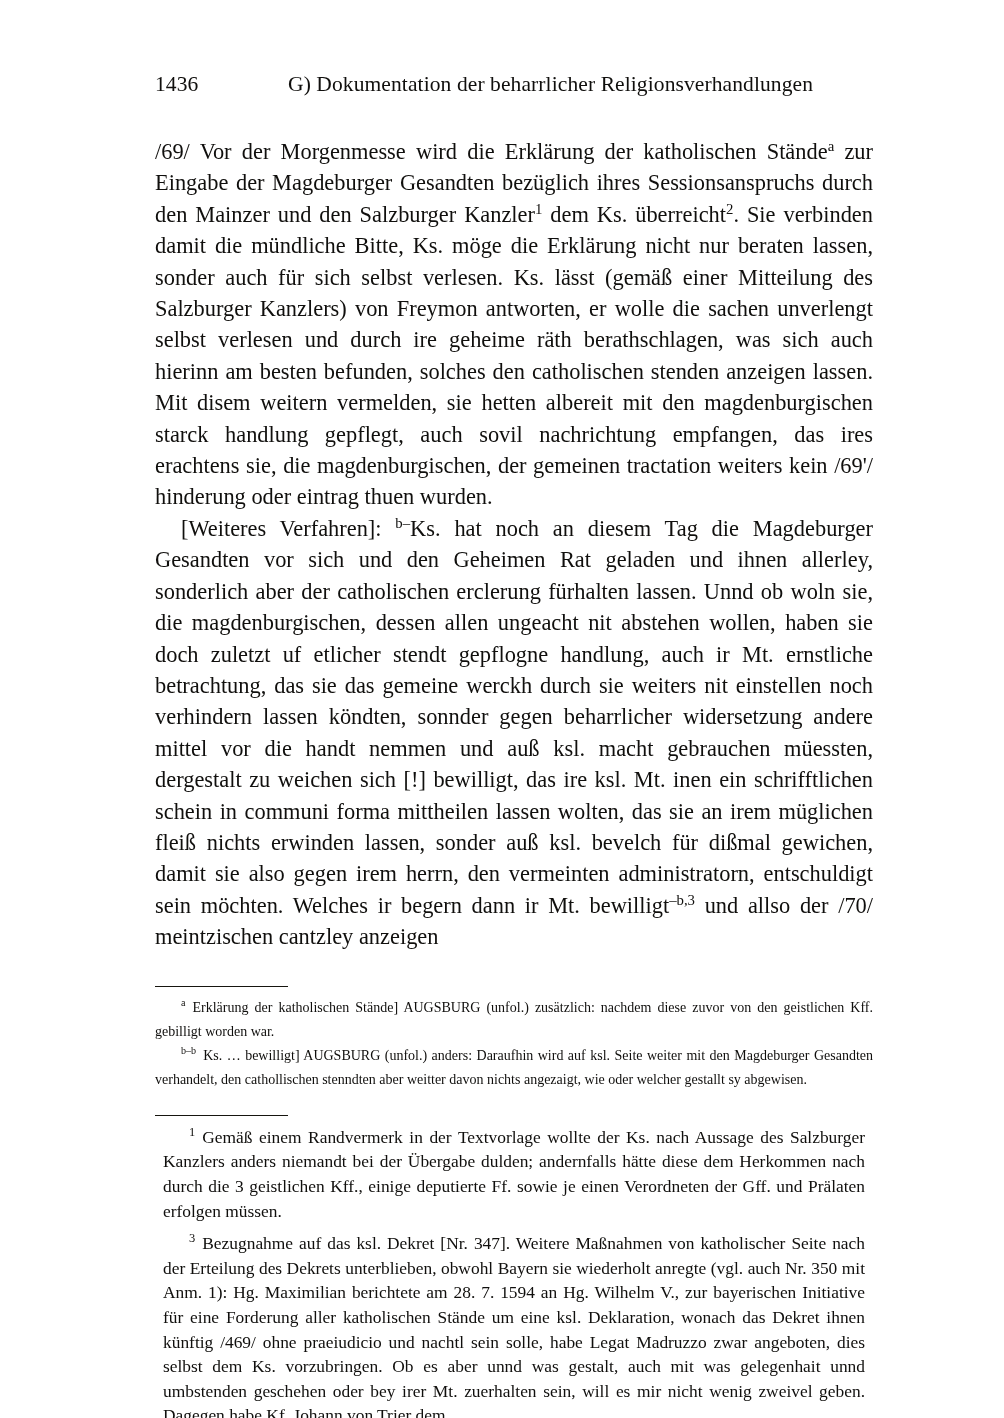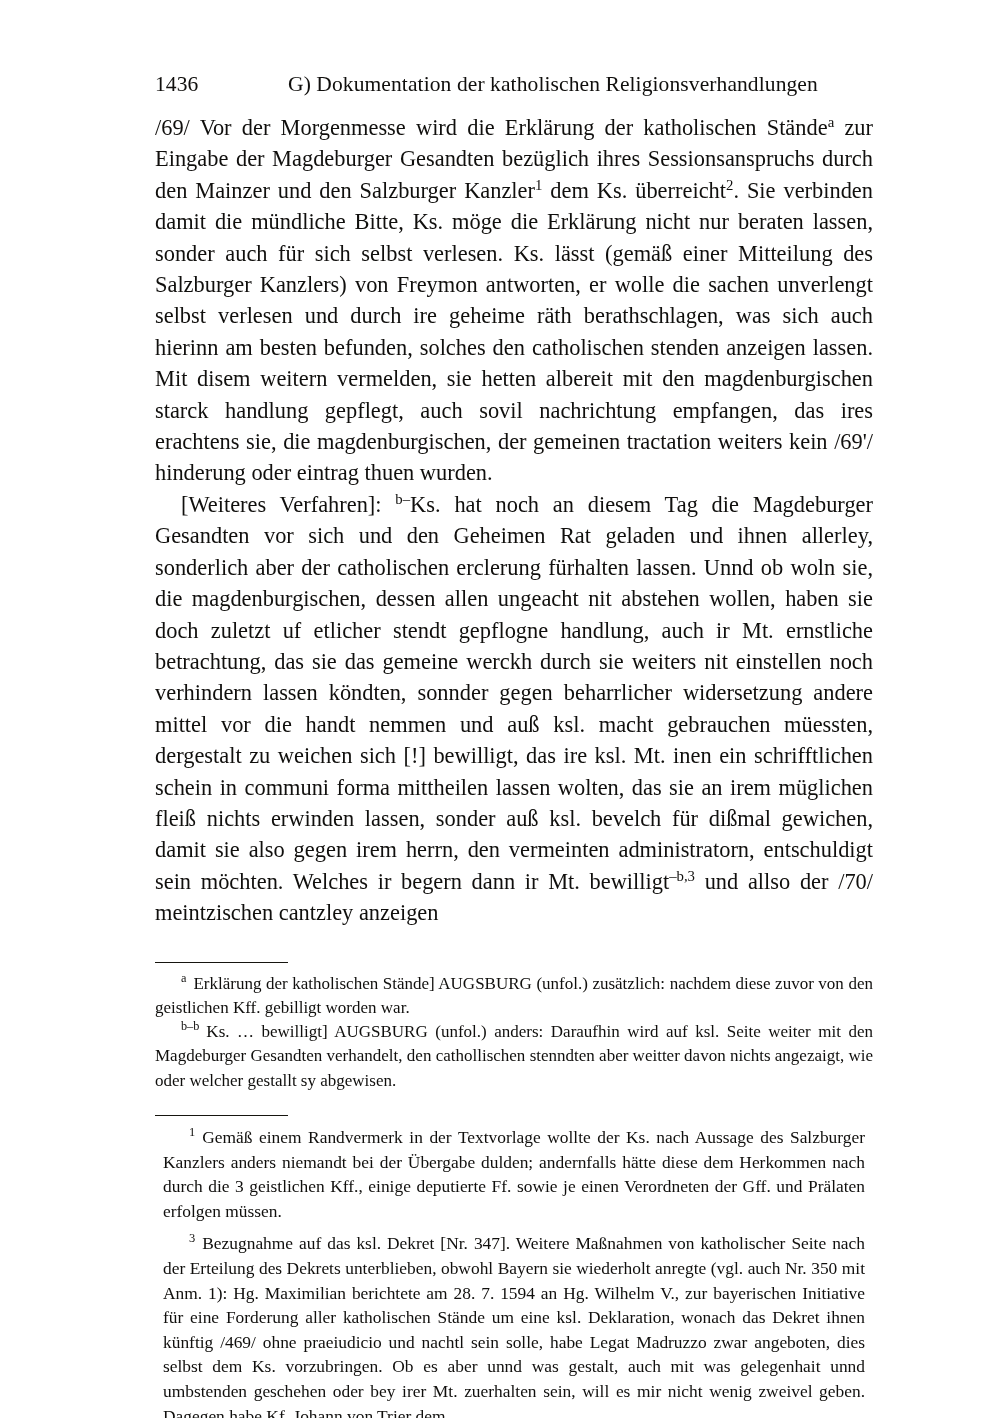--- a/index.html
+++ b/index.html
@@ -25,21 +25,21 @@
     top: 72px;
     width: 718px;
   }
 
   
   .runninghead {
     display: flex;
     align-items: flex-end;
     font-size: 21.5px;
     letter-spacing: 0.1px;
-    margin-bottom: 15px;
+    margin-bottom: 39px;
   }
   .runninghead .folio {
     width: 133px;
     flex: 0 0 133px;
   }
   .runninghead .rh-title {
     flex: 1 1 auto;
   }
 
   
@@ -67,21 +67,21 @@
   
   .app-wrap { margin-top: 33px; }
   .rule {
     border: 0;
     border-top: 1.3px solid #16150f;
     width: 133px;
     margin: 0 0 9px 0;
     height: 0;
   }
   .app-block {
-    font-size: 17px;
+    font-size: 14px;
     line-height: 24.3px;
     text-align: justify;
     text-justify: inter-word;
   }
   .app-block p {
     margin: 0;
     text-indent: 26px;
   }
   .notes-wrap { margin-top: 22px; }
   .notes-block {
@@ -103,21 +103,21 @@
   .marker-sp { display: inline-block; width: 7px; }
 </style>
 </head>
 <body>
 
 <div id="page">
   <div class="content">
 
     <div class="runninghead">
       <span class="folio">1436</span>
-      <span class="rh-title">G) Dokumentation der katholischen Religionsverhandlungen</span>
+      <span class="rh-title">G) Dokumentation der beharrlicher Religionsverhandlungen</span>
     </div>
 
     <div class="body-block">
 
       <p><span class="it">/69/ Vor der Morgenmesse wird die Erklärung der katholischen Stände</span><sup class="note">a</sup><span class="it"> zur Eingabe der Magdeburger Gesandten bezüglich ihres Sessionsanspruchs durch den Mainzer und den Salzburger Kanzler</span><sup class="note">1</sup><span class="it"> dem Ks. überreicht</span><sup class="note">2</sup><span class="it">. Sie verbinden damit die mündliche Bitte, Ks. möge die Erklärung nicht nur beraten lassen,</span><span> sonder auch für sich selbst verlesen. </span><span class="it">Ks. lässt (gemäß einer Mitteilung des Salzburger Kanzlers) von Freymon antworten, er wolle</span><span> die sachen unverlengt selbst verlesen und durch ire geheime räth berathschlagen, was sich auch hierinn am besten befunden, solches den catholischen stenden anzeigen lassen. Mit disem weitern vermelden, sie hetten albereit mit den magdenburgischen starck handlung gepflegt, auch sovil nachrichtung empfangen, das ires erachtens sie, die magdenburgischen, der gemeinen tractation weiters kein /69'/ hinderung oder eintrag thuen wurden.</span></p>
 
       <p class="indent"><span class="it">[Weiteres Verfahren]:</span> <sup class="note">b–</sup><span class="it">Ks. hat noch an diesem Tag die Magdeburger Gesandten vor sich und den Geheimen Rat geladen und ihnen</span><span> allerley, sonderlich aber der catholischen erclerung fürhalten lassen. Unnd ob woln sie, die magdenburgischen, dessen allen ungeacht nit abstehen wollen, haben sie doch zuletzt uf etlicher stendt gepflogne handlung, auch ir Mt. ernstliche betrachtung, das sie das gemeine werckh durch sie weiters nit einstellen noch verhindern lassen köndten, sonnder gegen beharrlicher widersetzung andere mittel vor die handt nemmen und auß ksl. macht gebrauchen müessten, dergestalt zu weichen sich </span><span class="it">[!]</span><span> bewilligt, das ire ksl. Mt. inen ein schrifftlichen schein in communi forma mittheilen lassen wolten, das sie an irem müglichen fleiß nichts erwinden lassen, sonder auß ksl. bevelch für dißmal gewichen, damit sie also gegen irem herrn, den vermeinten administratorn, entschuldigt sein möchten. Welches ir begern dann ir Mt. bewilligt</span><sup class="note">–b,3</sup><span> und allso der /70/ meintzischen cantzley anzeigen</span></p>
 
     </div>
 

